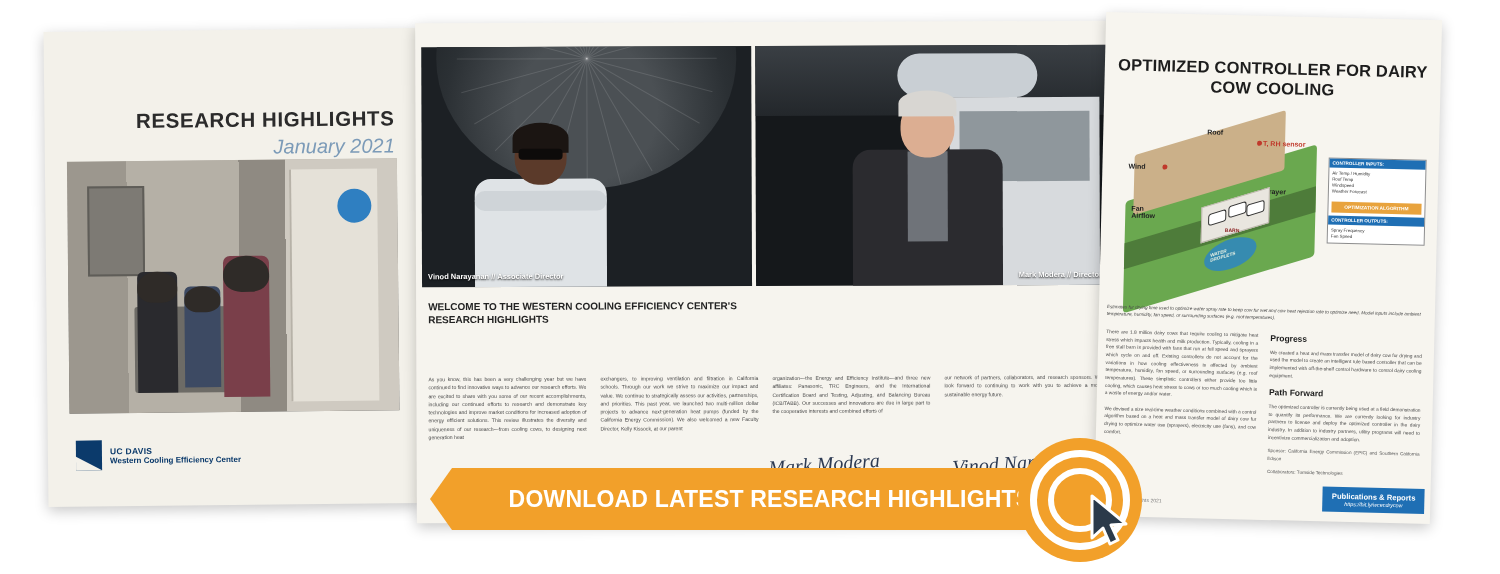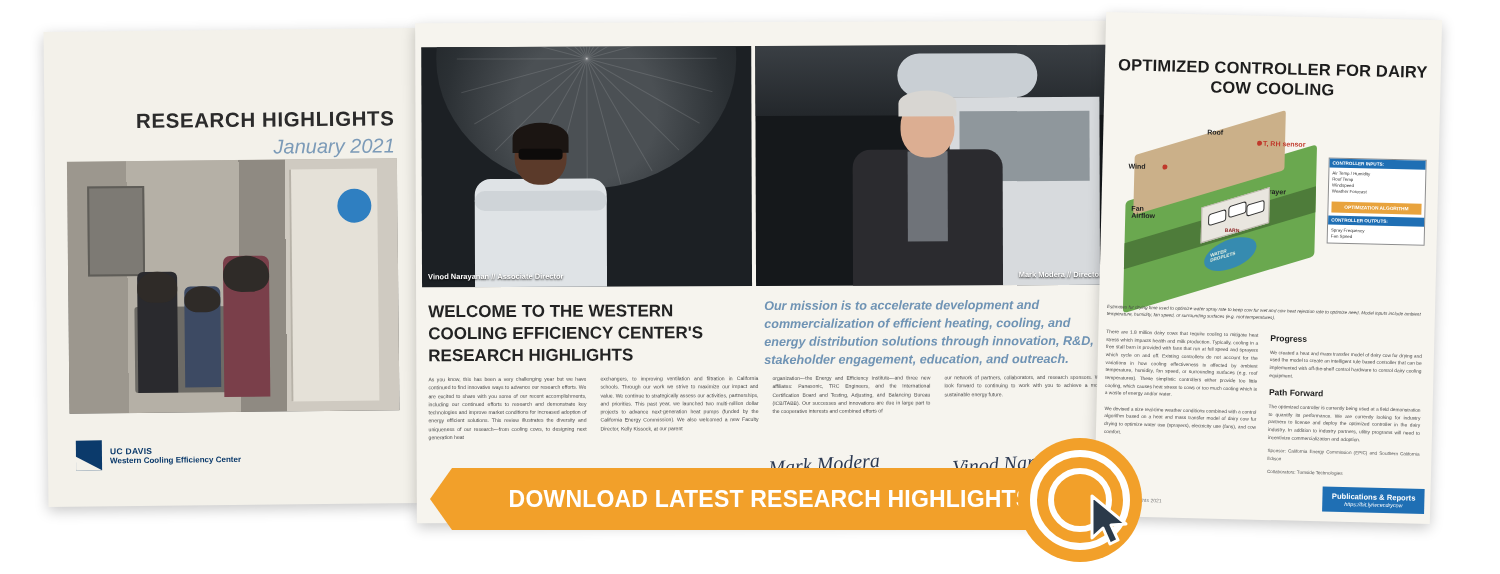--- a/index.html
+++ b/index.html
@@ -62,21 +62,21 @@
   .duct{position:absolute;left:40%;top:8px;width:140px;height:44px;border-radius:22px;background:#c9cfd4;}
   .mach{position:absolute;right:10px;top:52px;width:150px;height:190px;background:#d7dadd;}
   .mach:before{content:"";position:absolute;left:10px;top:14px;right:10px;height:70px;background:#8f979c;}
   .man2{position:absolute;left:92px;bottom:0;width:160px;height:190px;}
   .m2-head{position:absolute;left:50%;transform:translateX(-50%);top:0;width:54px;height:62px;border-radius:50% 50% 45% 45%;background:#dcae92;}
   .m2-hair{position:absolute;left:50%;transform:translateX(-50%);top:-5px;width:58px;height:26px;border-radius:50% 50% 0 0;background:#d8d6d2;}
   .m2-body{position:absolute;left:50%;transform:translateX(-50%);top:54px;width:150px;height:140px;border-radius:18px 18px 0 0;background:#2b2b2f;}
   .m2-shirt{position:absolute;left:50%;transform:translateX(-50%);top:56px;width:40px;height:90px;background:#6f7379;}
 
   
-  .sp-head{position:absolute;left:12px;top:278px;width:310px;font-weight:bold;font-size:17px;
+  .sp-head{position:absolute;left:12px;top:278px;width:310px;font-weight:bold;font-size:10px;
            line-height:1.28;color:#232323;}
   .sp-mission{position:absolute;left:348px;top:276px;width:338px;font-style:italic;font-weight:bold;
               font-size:12.6px;line-height:1.42;color:#6f93b4;}
   .colrow{position:absolute;left:12px;top:352px;width:676px;display:flex;gap:14px;}
   .col{width:158px;font-size:5.1px;line-height:1.62;color:#4a4a4a;text-align:justify;}
   .sigrow{position:absolute;left:352px;top:430px;width:330px;display:flex;gap:44px;}
   .sig{width:140px;}
   .sig .line{height:34px;color:#2d3a52;font-family:"Liberation Serif",serif;font-style:italic;font-size:20px;
              transform:rotate(-4deg);white-space:nowrap;overflow:hidden;}
   .sig .nm{font-size:5.2px;color:#3a3a3a;border-top:0;margin-top:2px;}
@@ -199,21 +199,20 @@
       <div class="man2">
         <div class="m2-body"></div>
         <div class="m2-shirt"></div>
         <div class="m2-head"></div>
         <div class="m2-hair"></div>
       </div>
       <div class="caption r">Mark Modera // Director</div>
     </div>
 
     <div class="sp-head">WELCOME TO THE WESTERN COOLING EFFICIENCY CENTER'S RESEARCH HIGHLIGHTS</div>
-    <div class="sp-mission">Our mission is to accelerate development and commercialization of efficient heating, cooling, and energy distribution solutions through innovation, R&amp;D, stakeholder engagement, education, and outreach.</div>
 
     <div class="colrow">
       <div class="col">As you know, this has been a very challenging year but we have continued to find innovative ways to advance our research efforts. We are excited to share with you some of our recent accomplishments, including our continued efforts to research and demonstrate key technologies and improve market conditions for increased adoption of energy efficient solutions. This review illustrates the diversity and uniqueness of our research—from cooling cows, to designing next generation heat</div>
       <div class="col">exchangers, to improving ventilation and filtration in California schools.
 
 Through our work we strive to maximize our impact and value. We continue to strategically assess our activities, partnerships, and priorities. This past year, we launched two multi-million dollar projects to advance next-generation heat pumps (funded by the California Energy Commission). We also welcomed a new Faculty Director, Kelly Kissock, at our parent</div>
       <div class="col">organization—the Energy and Efficiency Institute—and three new affiliates: Panasonic, TRC Engineers, and the International Certification Board and Testing, Adjusting, and Balancing Bureau (ICB/TABB).
 
 Our successes and innovations are due in large part to the cooperative interests and combined efforts of</div>
       <div class="col">our network of partners, collaborators, and research sponsors. We look forward to continuing to work with you to achieve a more sustainable energy future.</div>

